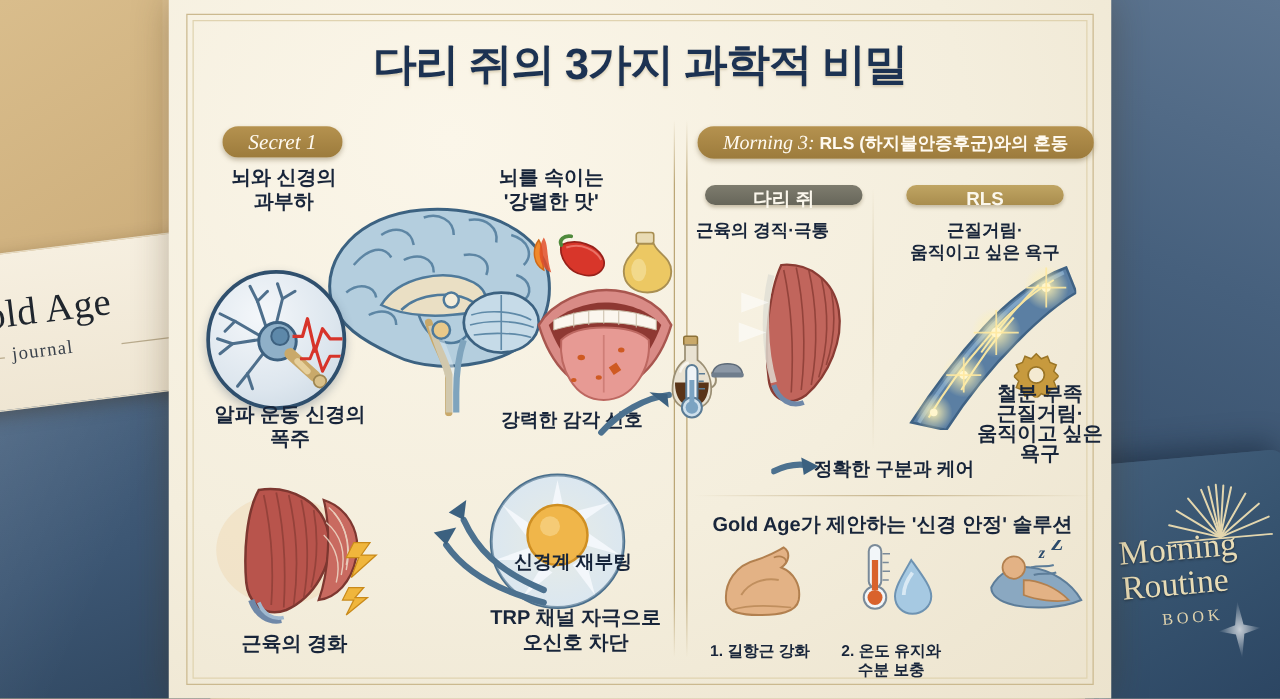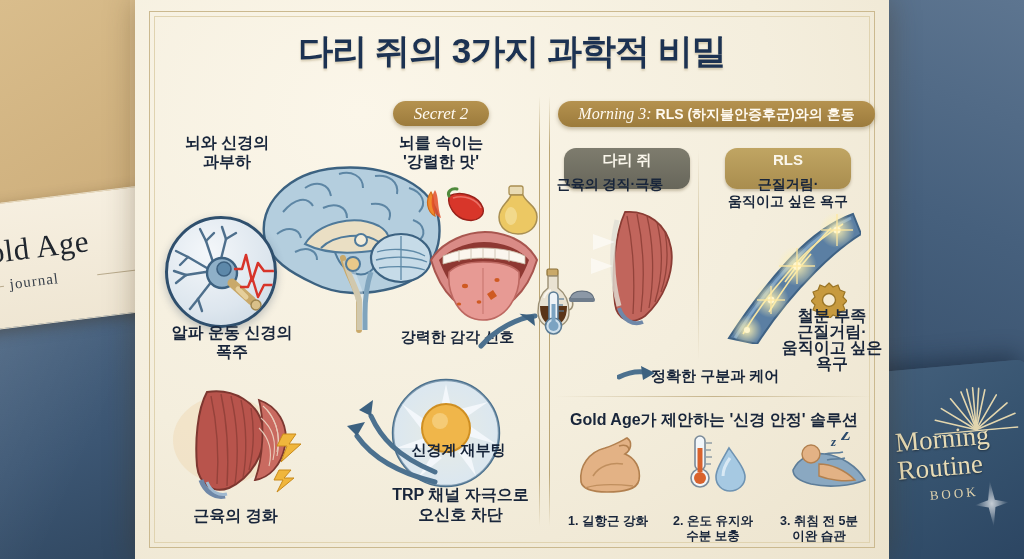--- a/index.html
+++ b/index.html
@@ -137,21 +137,21 @@
   }
   .badge-s1 { left: 43px; top: 101px; width: 96px; height: 25px; line-height: 25px;
     font-style: italic; font-family:"Liberation Serif","DejaVu Serif",serif; font-size:17px; }
   .badge-s2 { left: 258px; top: 101px; width: 96px; height: 25px; line-height: 25px;
     font-style: italic; font-family:"Liberation Serif","DejaVu Serif",serif; font-size:17px; }
   .badge-s3 { left: 423px; top: 101px; width: 317px; height: 26px; line-height: 26px;
     font-size: 14px; font-weight:700; }
   .badge-s3 em { font-family:"Liberation Serif","DejaVu Serif",serif; font-style:italic; font-weight:400; font-size:16px; }
 
   .subbadge {
-    position:absolute; border-radius: 12px; height: 41px; line-height: 24px;
+    position:absolute; border-radius: 12px; height: 16px; line-height: 24px;
     color:#fbf7ec; text-align:center; font-size:15px; font-weight:700;
     box-shadow: 0 2px 3px rgba(90,70,30,.3);
   }
   .sb-cramp { left: 429px; top: 148px; width: 126px; background: linear-gradient(180deg,#7e7c6e,#67665a); }
   .sb-rls   { left: 590px; top: 148px; width: 126px; background: linear-gradient(180deg,#bfa濾,#a98d4e); background: linear-gradient(180deg,#c0a563,#a98d4e); }
 
   .hdr-text {
     position:absolute; text-align:center; font-weight:700; color:#18253a;
     line-height: 19px; font-size:16px; white-space:pre-line;
   }
@@ -247,20 +247,21 @@
 
   <div class="poster">
     <div class="poster-inner-border"></div>
     <div class="poster-inner-border2"></div>
 
     <div class="title">다리 쥐의 3가지 과학적 비밀</div>
 
     <div class="col-divider d1"></div>
     <div class="col-divider d2"></div>
 
+    <div class="badge badge-s1">Secret 1</div>
     <div class="hdr-text h-s1">뇌와 신경의
 과부하</div>
 
     <svg class="art" style="left:108px;top:148px;width:210px;height:185px;" viewBox="0 0 210 185">
       <path d="M22 92 C14 58,44 24,94 20 C146 16,192 38,196 74 C200 108,180 132,150 140 C120 148,92 146,72 136 C46 124,28 112,22 92Z" fill="#b4cede" stroke="#3c6281" stroke-width="2.4"></path>
       <g fill="none" stroke="#4f7a9b" stroke-width="2" opacity=".85">
         <path d="M40 64 C52 50,64 48,70 58"></path>
           <path d="M62 40 C74 32,86 36,88 48"></path>
         <path d="M96 26 C108 22,120 28,120 40"></path>
           <path d="M132 28 C146 26,156 34,154 46"></path>
@@ -339,21 +340,20 @@
       </g>
       <path d="M38 96 C42 108,52 114,62 112" fill="none" stroke="#6f88a8" stroke-width="5"></path>
       <path d="M44 98 C48 108,56 112,64 110" fill="none" stroke="#9fb8cf" stroke-width="3"></path>
       <g fill="#f0b63c" stroke="#c98a1a" stroke-width="1">
         <polygon points="120,50 133,50 126,60 138,60 118,78 124,62 114,62"></polygon>
         <polygon points="116,86 128,86 121,94 131,94 114,108 120,96 111,96"></polygon>
       </g>
     </svg>
     <div class="lbl l-muscle">근육의 경화</div>
 
-    <div class="badge badge-s2">Secret 2</div>
     <div class="hdr-text h-s2">뇌를 속이는
 '강렬한 맛'</div>
 
     <svg class="art" style="left:288px;top:186px;width:68px;height:44px;" viewBox="0 0 68 44">
       <path d="M8 6 C2 14,4 26,12 30 C10 20,12 12,8 6Z" fill="#f0892c" stroke="#cf6a18" stroke-width="1.2"></path>
       <path d="M12 4 C6 14,8 28,18 32 C14 20,16 10,12 4Z" fill="#e24d2a" opacity=".85"></path>
       <path d="M26 10 C38 4,56 10,60 22 C62 30,54 36,44 34 C32 32,24 20,26 10Z" fill="#d8362a" stroke="#98211a" stroke-width="1.4"></path>
       <path d="M30 12 C42 8,54 14,58 22" fill="none" stroke="#f28c80" stroke-width="1.6" opacity=".7"></path>
       <path d="M26 10 C24 6,28 2,34 3" fill="none" stroke="#4f8a3c" stroke-width="3" stroke-linecap="round"></path>
     </svg>
@@ -566,16 +566,14 @@
       </g>
       <g stroke="#5d7d99" stroke-width="1.6" fill="none">
         <path d="M36 22 C42 20,48 22,54 20"></path>
           <path d="M38 28 C44 26,50 28,56 26"></path>
       </g>
     </svg>
 
     <div class="sol-item sol-1">1. 길항근 강화</div>
     <div class="sol-item sol-2">2. 온도 유지와
 수분 보충</div>
-    <div class="sol-item sol-3">3. 취침 전 5분
-이완 습관</div>
   </div>
 </div>
 
 </body></html>

